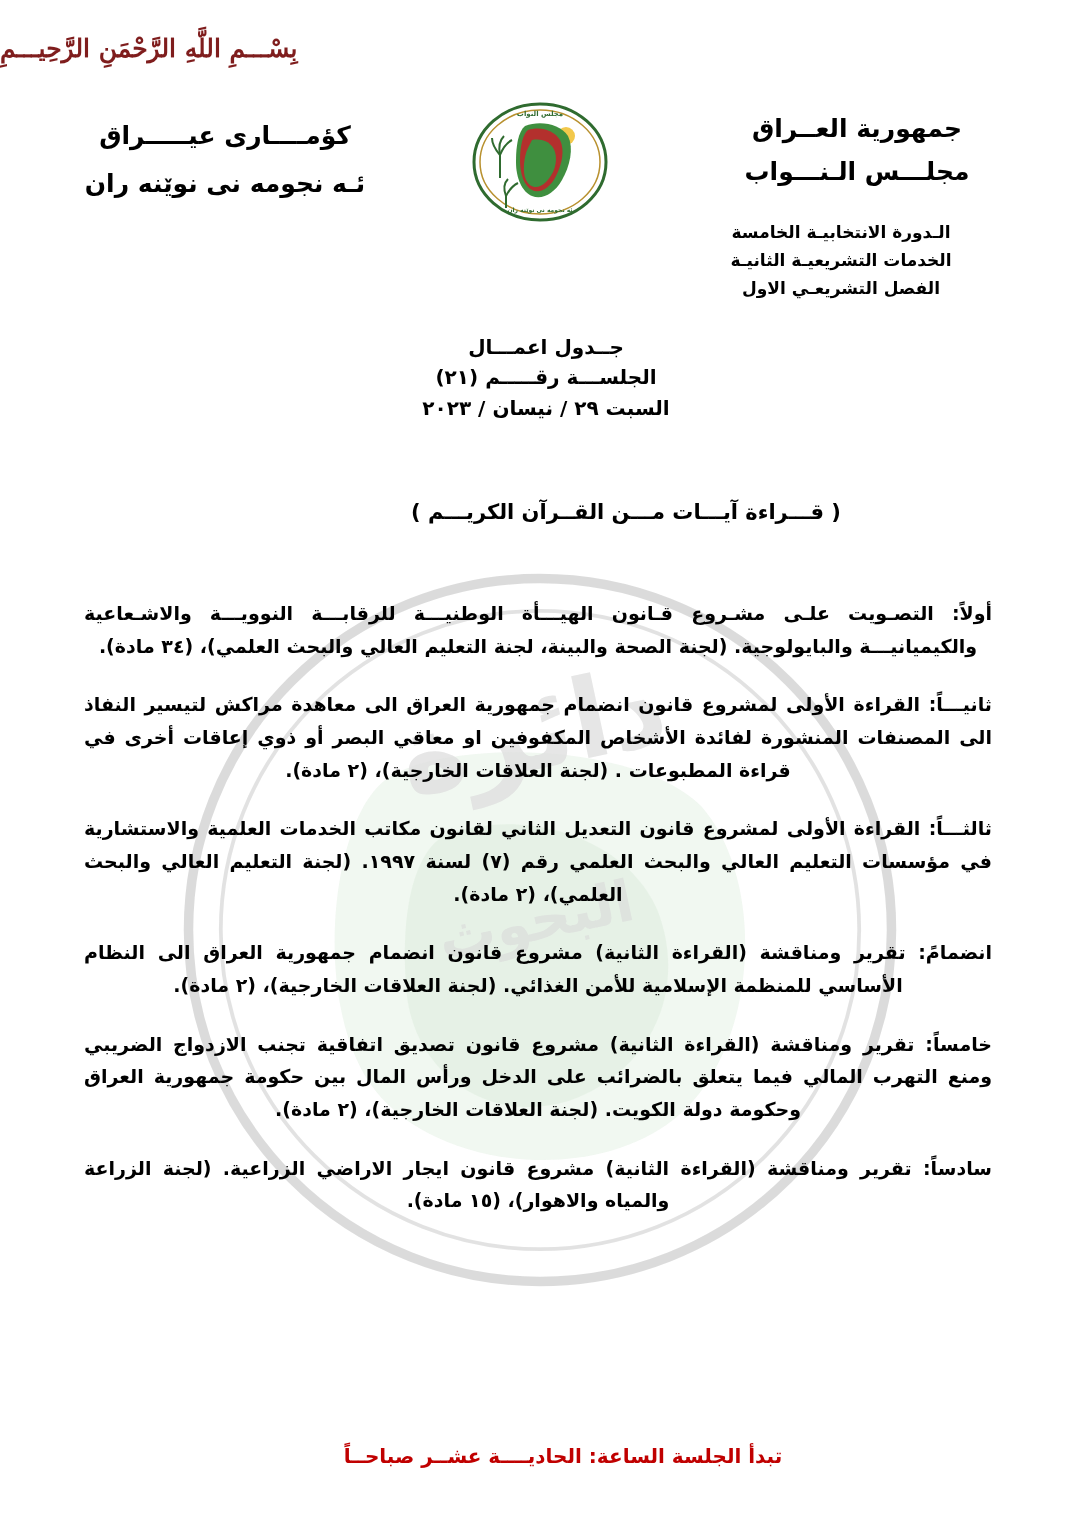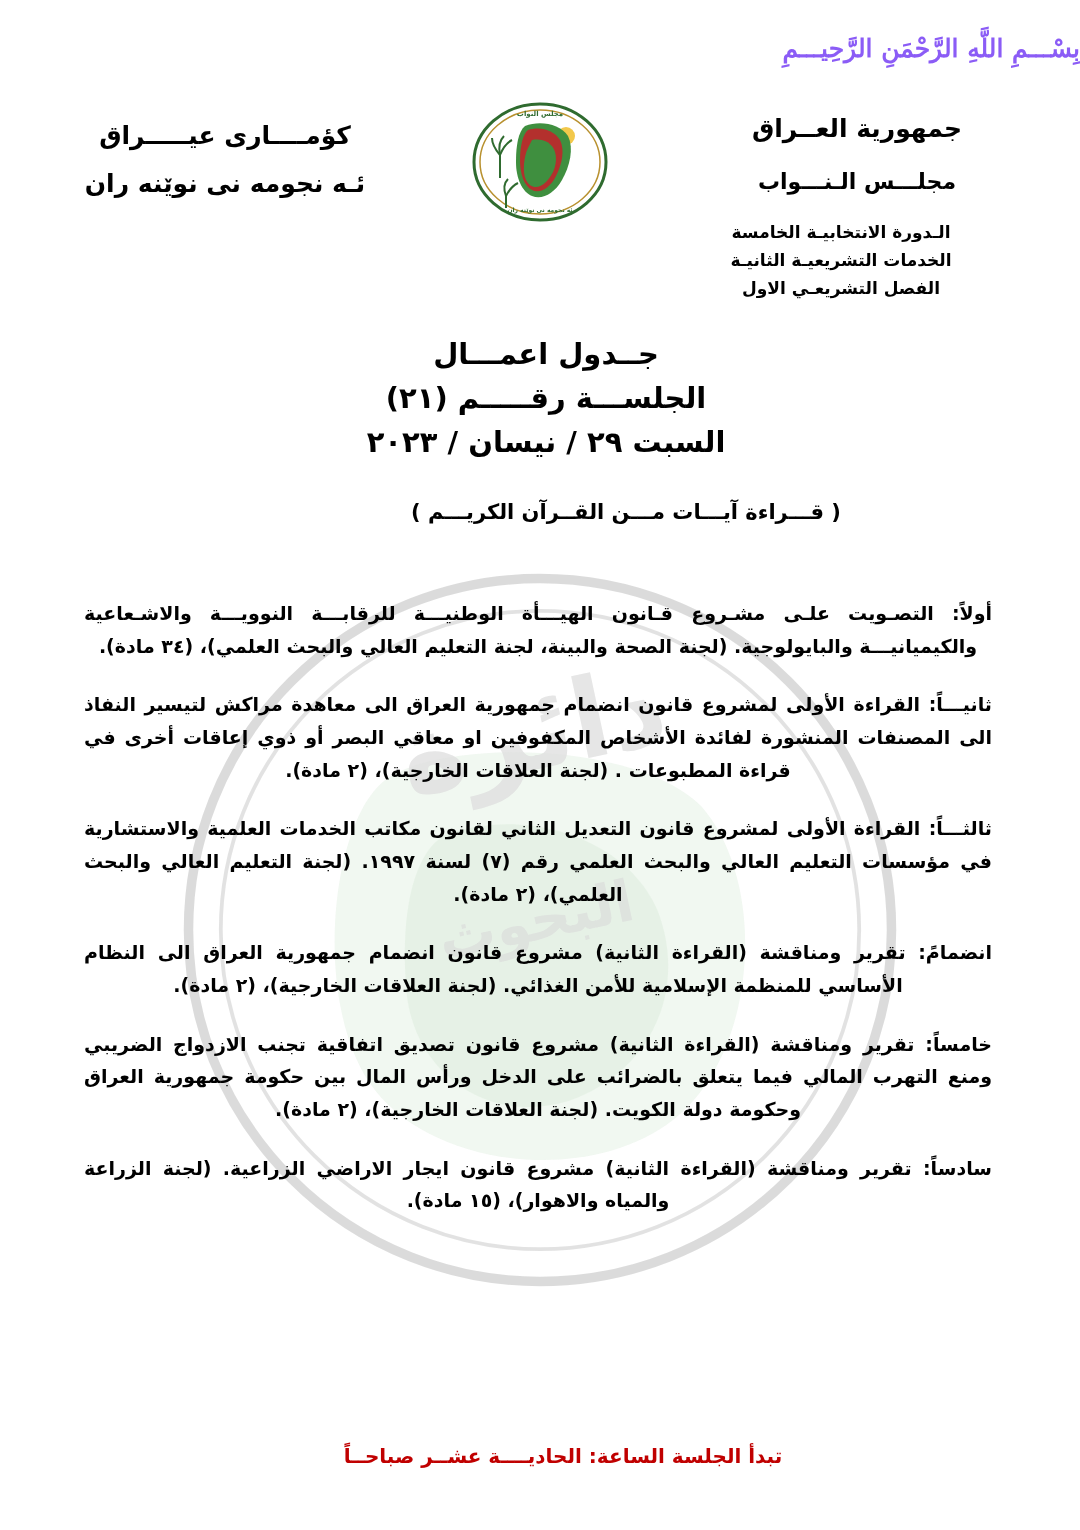--- a/index.html
+++ b/index.html
@@ -34,26 +34,26 @@
     pointer-events: none;
     z-index: 0;
   }
 
   
   .basmala {
     position: absolute;
     top: 34px;
     left: 0;
     right: 0;
-    text-align: right;
+    text-align: left;
     font-family: "DejaVu Serif", "Liberation Serif", serif;
     font-size: 25px;
     font-weight: 700;
     letter-spacing: -1px;
-    color: #8b5cf6;
+    color: #7f1d1d;
     z-index: 3;
   }
 
   .hdr {
     position: absolute;
     top: 100px;
     left: 0;
     right: 0;
     height: 220px;
     z-index: 3;
@@ -68,26 +68,26 @@
     direction: rtl;
   }
   .hdr-right .l1 {
     font-size: 25px;
     font-weight: 700;
     letter-spacing: 2px;
     line-height: 1.55;
     font-family: "DejaVu Sans", sans-serif;
   }
   .hdr-right .l2 {
-    font-size: 22px;
+    font-size: 25px;
     font-weight: 700;
     letter-spacing: 2px;
     line-height: 1.55;
     font-family: "DejaVu Sans", sans-serif;
-    margin-top: 16px;
+    margin-top: 4px;
   }
   .hdr-sub {
     position: absolute;
     right: 74px;
     top: 118px;
     width: 330px;
     text-align: center;
     direction: rtl;
     font-size: 17px;
     font-weight: 700;
@@ -125,21 +125,21 @@
   .title-block {
     position: absolute;
     top: 332px;
     left: 0;
     right: 0;
     text-align: center;
     z-index: 3;
     direction: rtl;
   }
   .title-block div {
-    font-size: 29px;
+    font-size: 20px;
     font-weight: 700;
     line-height: 1.52;
     letter-spacing: 0.5px;
     padding-left: 12px;
   }
 
   
   .quran {
     position: absolute;
     top: 500px;

